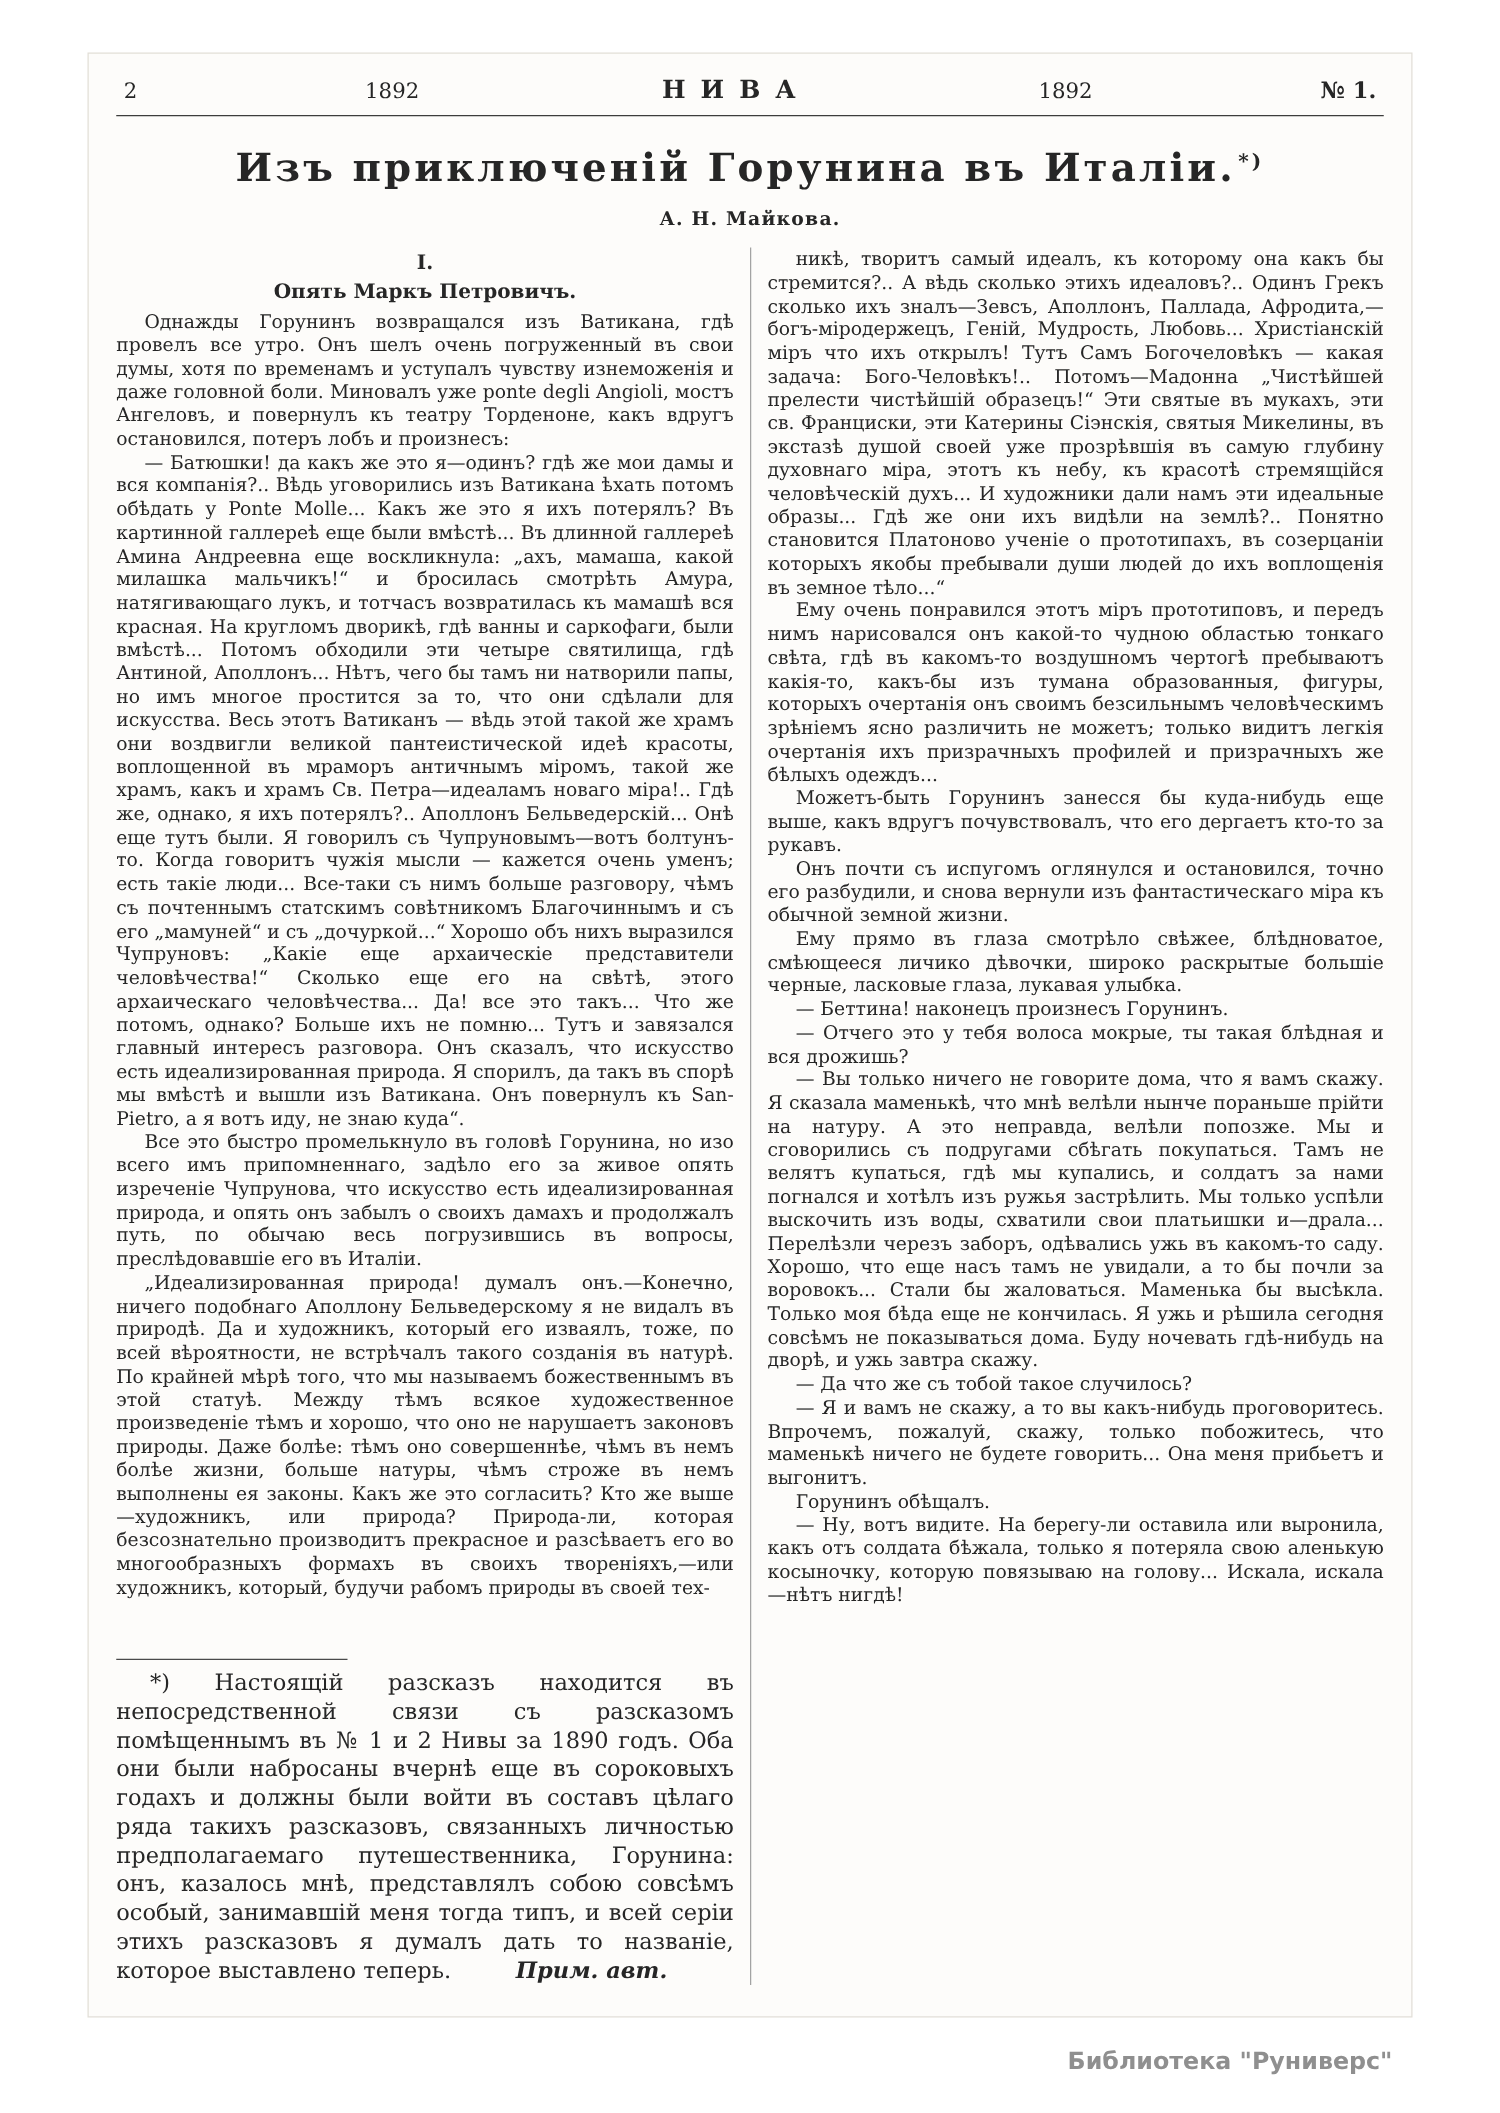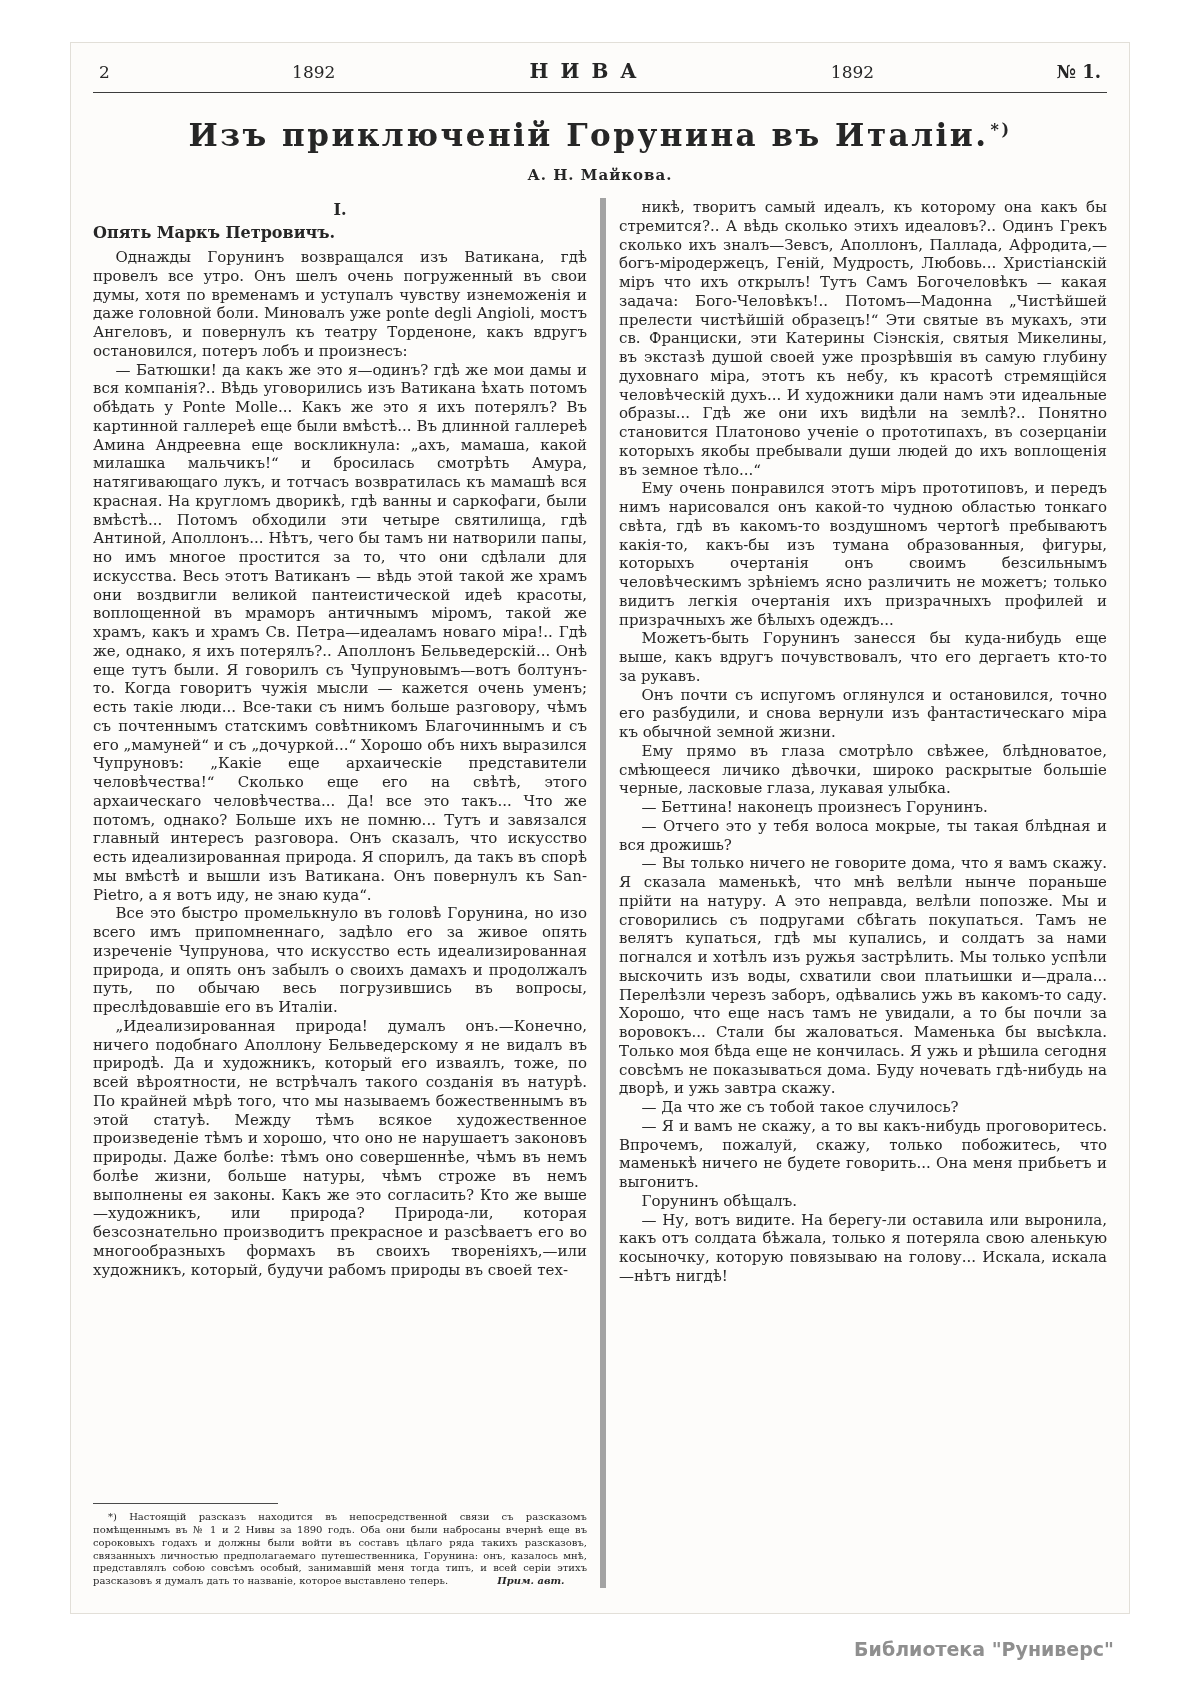--- a/index.html
+++ b/index.html
@@ -25,33 +25,33 @@
   }
   .article-title sup{font-size:16px;vertical-align:super;margin-left:2px;}
   .article-author{
     text-align:center;font-weight:bold;font-size:15px;letter-spacing:1px;margin-top:13px;
   }
   .columns{
     display:flex;align-items:stretch;margin-top:14px;min-height:1390px;
   }
   .col{width:50%;box-sizing:border-box;}
   .col.left{padding-right:13px;display:flex;flex-direction:column;}
-  .col.right{padding-left:13px;border-left:6px solid #a3a3a3;}
+  .col.right{padding-left:13px;border-left:1px solid #a3a3a3;}
   .chapter-num{text-align:center;font-weight:bold;font-size:16px;margin:2px 0 4px 0;}
-  .chapter-title{font-weight:bold;font-size:16px;margin-bottom:6px;}
+  .chapter-title{text-align:center;font-weight:bold;font-size:16px;margin-bottom:6px;}
   .paras p{
     margin:0;text-indent:1.5em;text-align:justify;
     font-size:15px;line-height:1.25;
   }
   .fn-sep{
     margin-top:auto;width:185px;border-top:1px solid #4a4a4a;
     margin-bottom:7px;padding-top:0;margin-top:auto;
   }
   .footnote{
-    font-size:10px;line-height:1.28;text-align:justify;text-indent:1.5em;
+    font-size:18px;line-height:1.28;text-align:justify;text-indent:1.5em;
   }
   .fn-sig{font-style:italic;font-weight:bold;margin-left:46px;white-space:nowrap;}
   .watermark{
     position:absolute;right:74px;bottom:22px;background:#ffffff;
     color:#8f8f8f;font-family:"DejaVu Sans","Liberation Sans",sans-serif;
     font-size:19px;font-weight:bold;padding:8px 12px;
   }
 </style>
 </head>
 <body>

